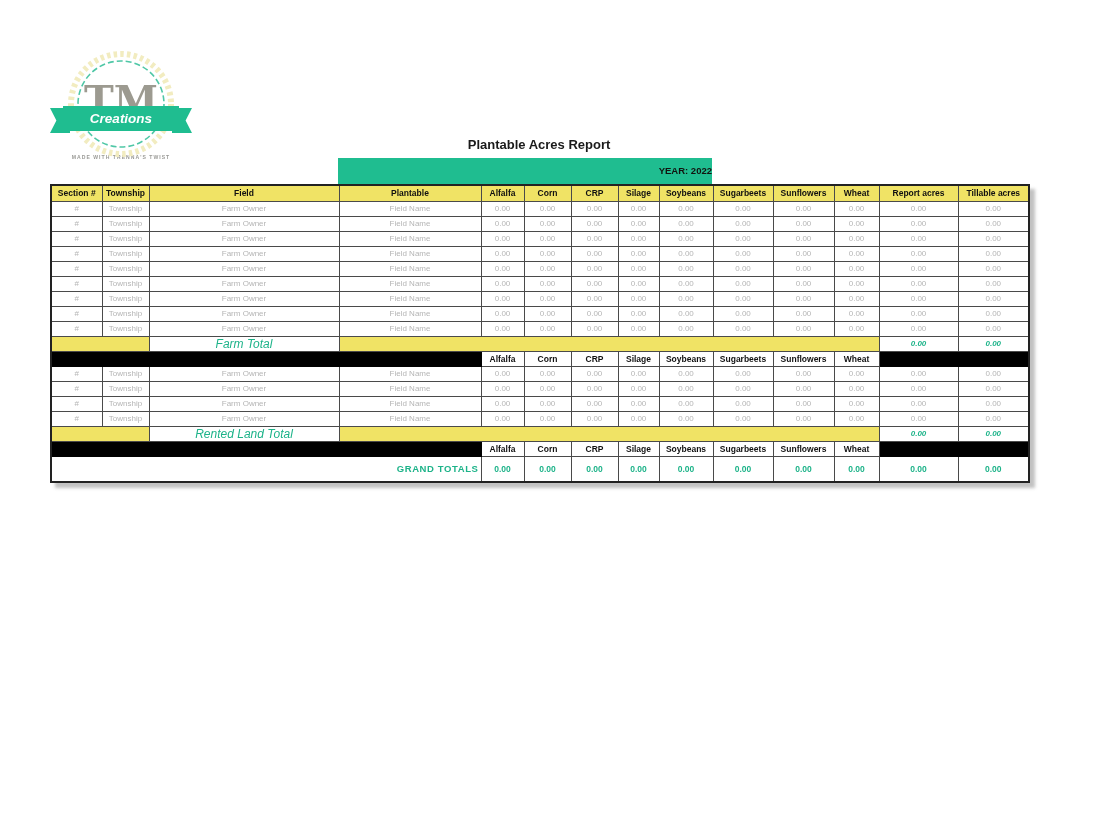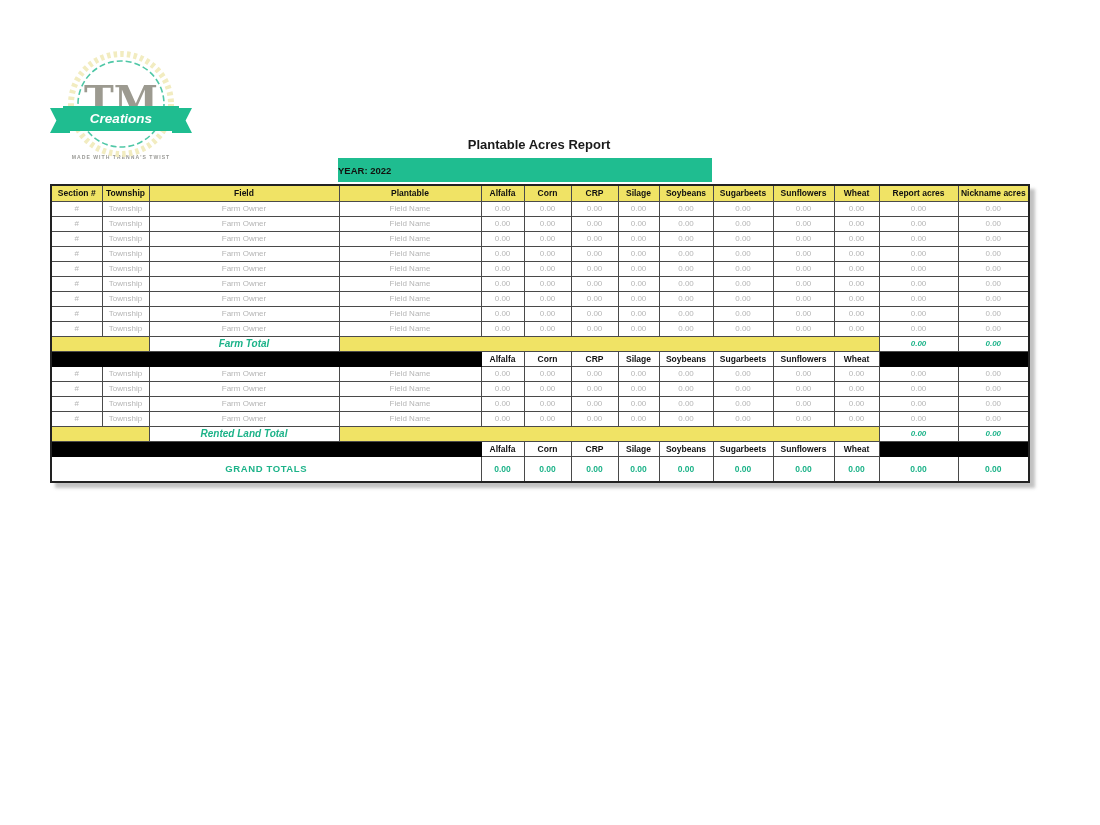--- a/index.html
+++ b/index.html
@@ -22,39 +22,39 @@
   .ribbon::after{content:"";position:absolute;top:2px;right:-13px;width:20px;height:25px;background:var(--green);
     clip-path:polygon(0 0,100% 0,68% 50%,100% 100%,0 100%);}
   .ribbon-text{position:relative;z-index:3;display:block;line-height:25px;color:#fff;
     font-family:Liberation Sans, sans-serif;font-style:italic;font-weight:bold;font-size:13.5px;}
   .tagline{position:absolute;top:112px;left:0;width:100%;font-size:6px;font-weight:bold;
     letter-spacing:1.2px;color:#9a9a96;transform:scale(.85);transform-origin:center;}
 
   
   .report-title{position:absolute;top:137px;left:50px;width:978px;text-align:center;
     font-size:13px;font-weight:bold;color:#1a1a1a;}
-  .year-band{position:absolute;top:158px;left:338px;width:374px;height:24px;background:var(--green);
-    text-align:left;line-height:26px;font-weight:bold;font-size:9.5px;color:#12130f;}
+  .year-band{position:absolute;top:158px;left:338px;width:374px;height:43px;background:var(--green);
+    text-align:right;line-height:26px;font-weight:bold;font-size:9.5px;color:#12130f;}
 
   
   table.acres{position:absolute;top:184px;left:50px;width:978px;border-collapse:collapse;
     table-layout:fixed;background:#fff;border:2px solid #222;
     box-shadow:5px 5px 3px rgba(120,120,120,.45);}
   .acres th,.acres td{border:1px solid #4a4a4a;padding:0 2px;text-align:center;vertical-align:middle;
     overflow:hidden;white-space:nowrap;height:15px;}
   .acres th.col-head{background:var(--yellow);font-size:8.5px;font-weight:bold;color:#111;height:16px;}
   .acres td.ph{font-size:8px;font-weight:normal;color:var(--gray-text);}
   .acres tr.total-row td{height:15px;}
   .acres td.total-spacer{background:var(--yellow);}
-  .acres td.total-label{background:#fff;color:var(--green-text);font-weight:bold;font-style:italic;font-size:10px;}
+  .acres td.total-label{background:#fff;color:var(--green-text);font-weight:normal;font-style:italic;font-size:12px;}
   .acres td.total-val{background:#fff;color:var(--green-text);font-weight:bold;font-style:italic;font-size:8px;}
   .acres td.sep-black{background:#000;border-color:#000;}
   .acres th.sep-crop{background:#fff;font-size:8.5px;font-weight:bold;color:#111;}
   .acres tr.grand-row td{height:26px;}
-  .acres td.grand-label{color:var(--green-text);font-weight:bold;font-size:9.5px;letter-spacing:.6px;}
+  .acres td.grand-label{color:var(--green-text);font-weight:bold;font-size:9.5px;letter-spacing:.6px;text-align:right;}
   .acres td.grand-val{color:var(--green-text);font-weight:bold;font-size:8.5px;}
 </style>
 </head>
 <body>
 
 <div class="page">
 
   <div class="logo">
     <svg class="badge" width="112" height="112" viewBox="0 0 112 112">
       <circle cx="56" cy="56" r="50" fill="#ffffff" stroke="#f2ecc0" stroke-width="6" stroke-dasharray="3.5 3.2"></circle>
@@ -96,21 +96,21 @@
           <th class="col-head">Plantable</th>
           <th class="col-head">Alfalfa</th>
           <th class="col-head">Corn</th>
           <th class="col-head">CRP</th>
           <th class="col-head">Silage</th>
           <th class="col-head">Soybeans</th>
           <th class="col-head">Sugarbeets</th>
           <th class="col-head">Sunflowers</th>
           <th class="col-head">Wheat</th>
           <th class="col-head">Report acres</th>
-          <th class="col-head">Nickname acres</th>
+          <th class="col-head">Tillable acres</th>
         </tr>
         <tr class="data-row">
           <td class="ph">#</td>
           <td class="ph">Township</td>
           <td class="ph">Farm Owner</td>
           <td class="ph">Field Name</td>
           <td class="ph">0.00</td>
           <td class="ph">0.00</td>
           <td class="ph">0.00</td>
           <td class="ph">0.00</td>

